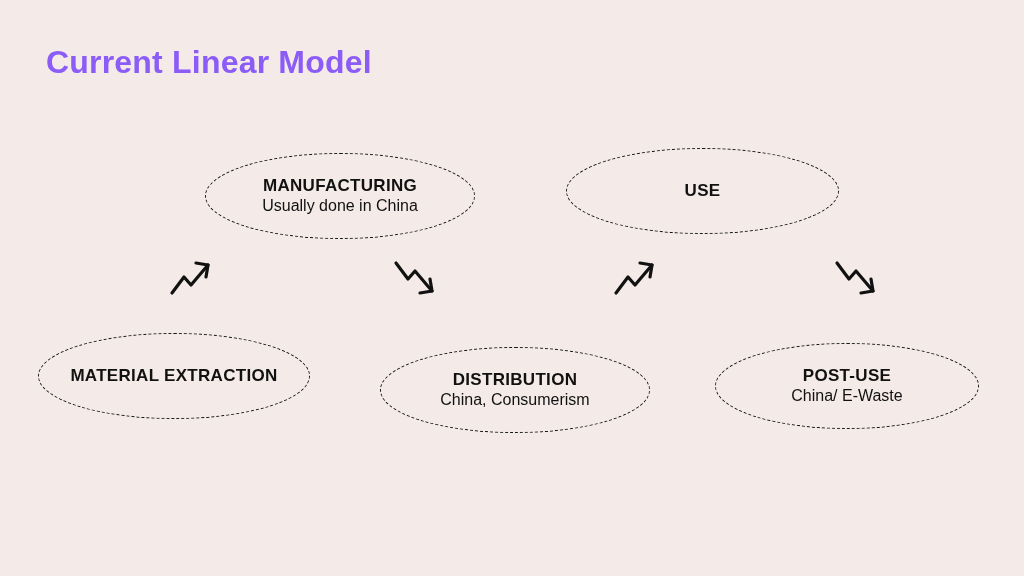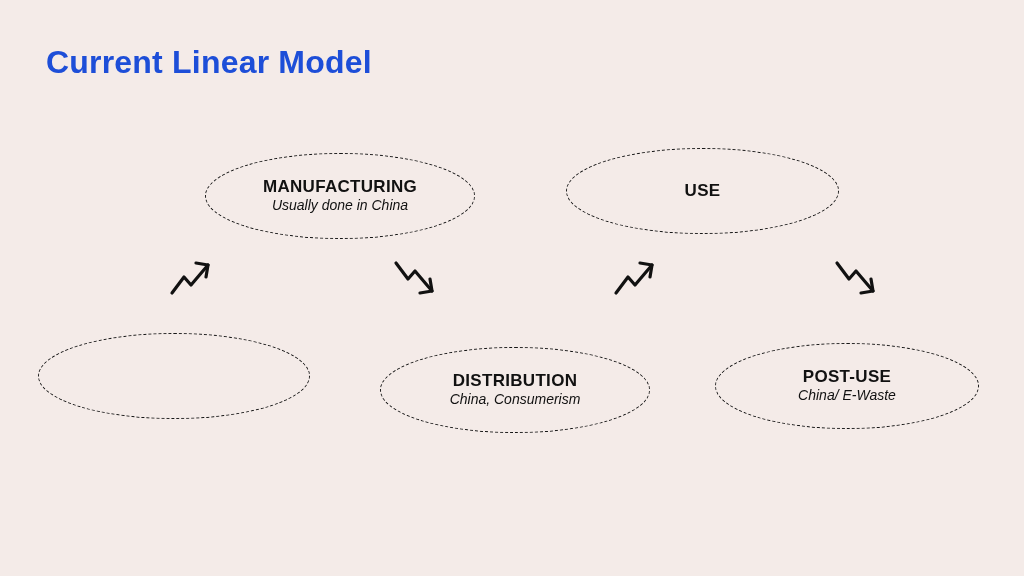--- a/index.html
+++ b/index.html
@@ -16,21 +16,21 @@
     color: #111;
   }
   .page-title {
     position: absolute;
     left: 46px;
     top: 44px;
     margin: 0;
     font-size: 32px;
     font-weight: 700;
     letter-spacing: 0.2px;
-    color: #1d4ed8;
+    color: #8b5cf6;
   }
   .stage {
     position: absolute;
     border: 1.7px dashed #161616;
     border-radius: 50%;
     display: flex;
     flex-direction: column;
     align-items: center;
     justify-content: center;
     text-align: center;
@@ -39,23 +39,22 @@
     background: transparent;
   }
   .stage .label {
     font-weight: 700;
     font-size: 17px;
     letter-spacing: 0.3px;
     line-height: 1.1;
   }
   .stage .sublabel {
     font-weight: 500;
-    font-size: 14px;
+    font-size: 16px;
     line-height: 1.2;
-    font-style: italic;
   }
   #stage-manufacturing      { left: 205px; top: 153px; width: 270px; height: 86px; }
   #stage-use                { left: 566px; top: 148px; width: 273px; height: 86px; }
   #stage-material-extraction{ left: 38px;  top: 333px; width: 272px; height: 86px; }
   #stage-distribution       { left: 380px; top: 347px; width: 270px; height: 86px; }
   #stage-post-use           { left: 715px; top: 343px; width: 264px; height: 86px; }
   .arrow {
     position: absolute;
     width: 56px;
     height: 44px;
@@ -81,20 +80,21 @@
 <div class="stage" id="stage-manufacturing">
   <div class="label">MANUFACTURING</div>
   <div class="sublabel">Usually done in China</div>
 </div>
 
 <div class="stage" id="stage-use">
   <div class="label">USE</div>
 </div>
 
 <div class="stage" id="stage-material-extraction">
+  <div class="label">MATERIAL EXTRACTION</div>
 </div>
 
 <div class="stage" id="stage-distribution">
   <div class="label">DISTRIBUTION</div>
   <div class="sublabel">China, Consumerism</div>
 </div>
 
 <div class="stage" id="stage-post-use">
   <div class="label">POST-USE</div>
   <div class="sublabel">China/ E-Waste</div>

